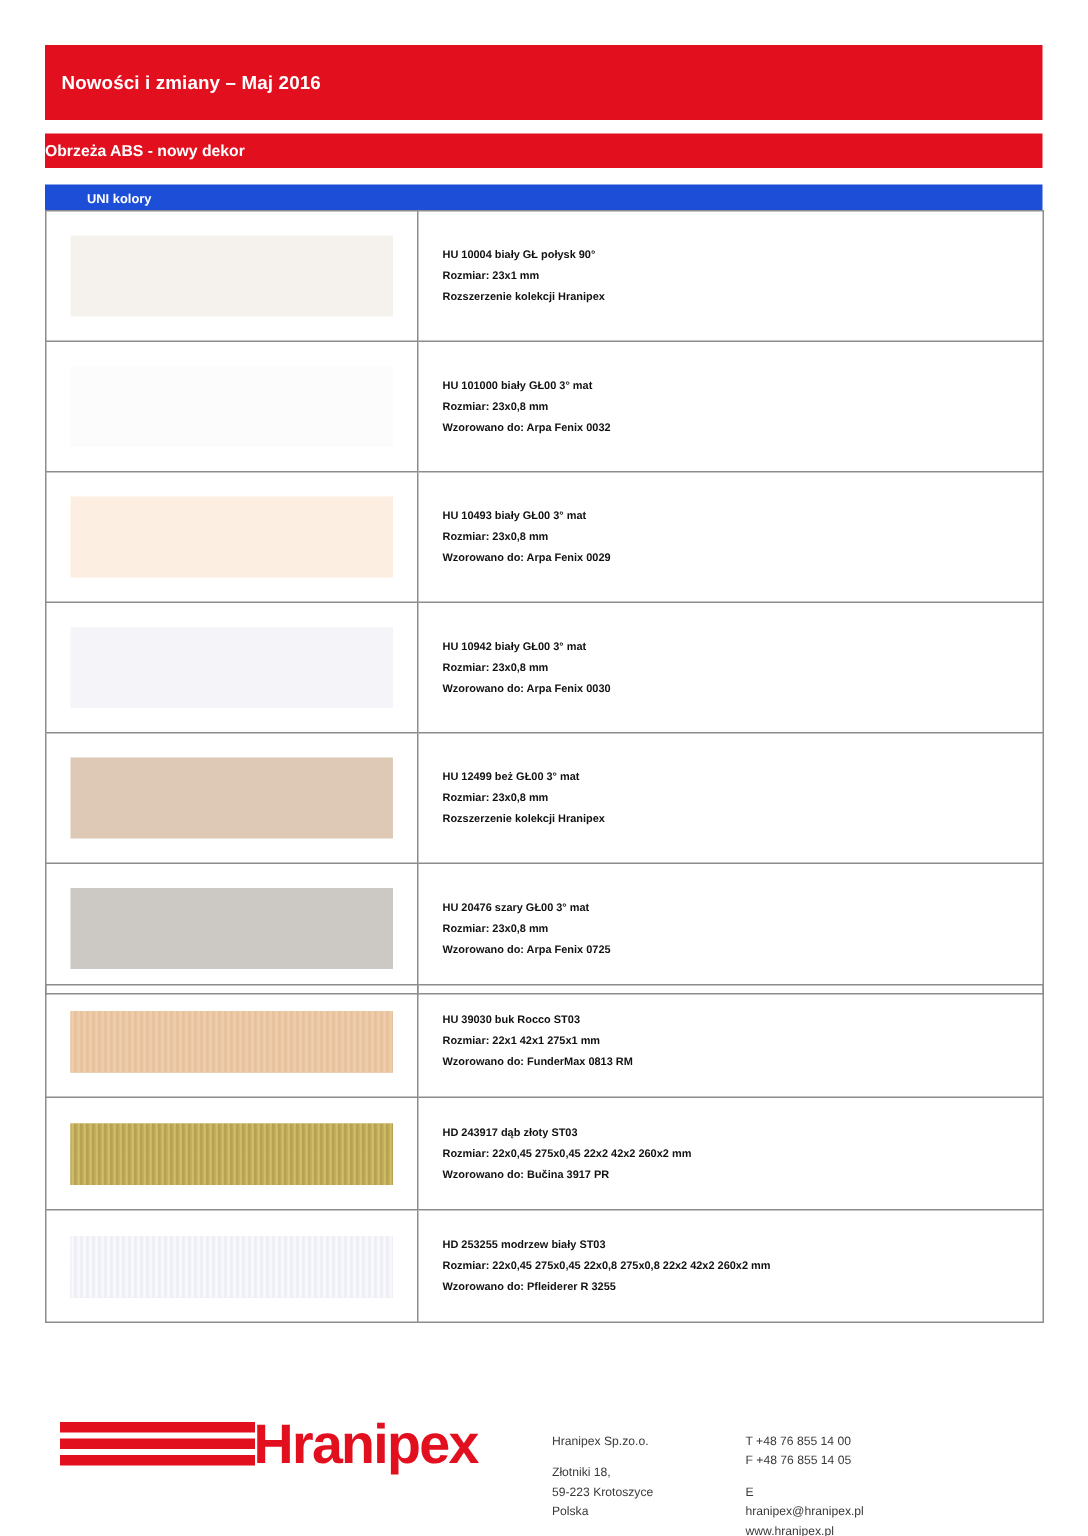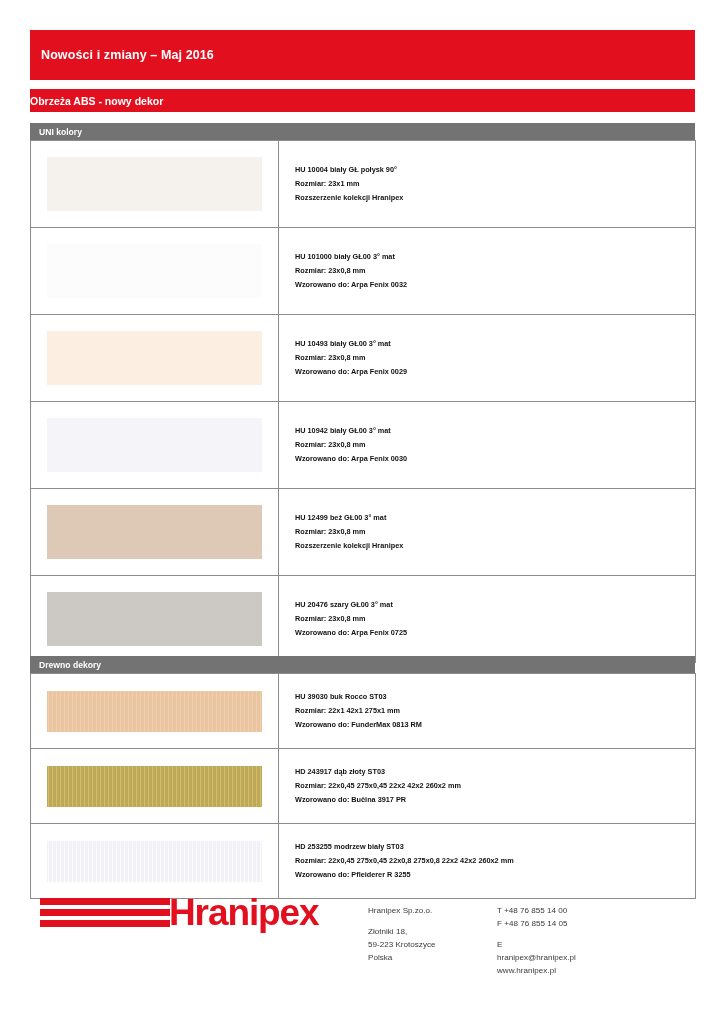--- a/index.html
+++ b/index.html
@@ -53,26 +53,26 @@
   }
 
   
   .section {
     position: absolute;
     left: 30px;
     width: 665px;
     box-sizing: border-box;
   }
   .section-header {
-    background: #737373;
+    background: #1d4ed8;
     color: #ffffff;
     height: 17px;
     display: flex;
     align-items: center;
-    padding-left: 9px;
+    padding-left: 28px;
     box-sizing: border-box;
   }
   .section-header span {
     font-size: 8.6px;
     font-weight: bold;
   }
 
   
   .product-table {
     border-collapse: collapse;
@@ -109,21 +109,21 @@
   }
 
   
   .uni-row .swatch { height: 54px; }
   .wood-row .swatch { height: 41px; }
 
   
   .footer {
     position: absolute;
     left: 0;
-    top: 880px;
+    top: 930px;
     width: 582px;
     height: 94px;
   }
   .logo {
     position: absolute;
     left: 40px;
     top: 14px;
     display: flex;
     align-items: center;
   }
@@ -243,23 +243,20 @@
               <div class="info-line">HU 20476 szary GŁ00 3° mat</div>
               <div class="info-line">Rozmiar: 23x0,8 mm</div>
               <div class="info-line">Wzorowano do: Arpa Fenix 0725</div>
             </td>
           </tr>
         </tbody>
     </table>
   </div>
 
   <div class="section" id="section-wood" style="top:656px;">
-    <div class="section-header">
-      <span>Drewno dekory</span>
-    </div>
     <table class="product-table">
       <colgroup>
           <col class="col-swatch">
           <col class="col-info">
         </colgroup>
       <tbody id="wood-body">
           <tr class="wood-row">
             <td class="swatch-cell">
               <div class="swatch" style="background: repeating-linear-gradient(90deg, rgb(227, 187, 150) 0px, rgb(240, 207, 174) 1px, rgb(240, 207, 174) 2px, rgb(227, 187, 150) 3px) 0% 0% / 4px 100%, repeating-linear-gradient(0deg, rgba(0, 0, 0, 0.05) 0px, rgba(255, 255, 255, 0.05) 2px, rgba(0, 0, 0, 0.04) 4px) 0% 0% / 100% 5px, linear-gradient(rgb(240, 207, 174), rgb(227, 187, 150)) 0% 0% / 100% 100%;"></div>
             </td>

